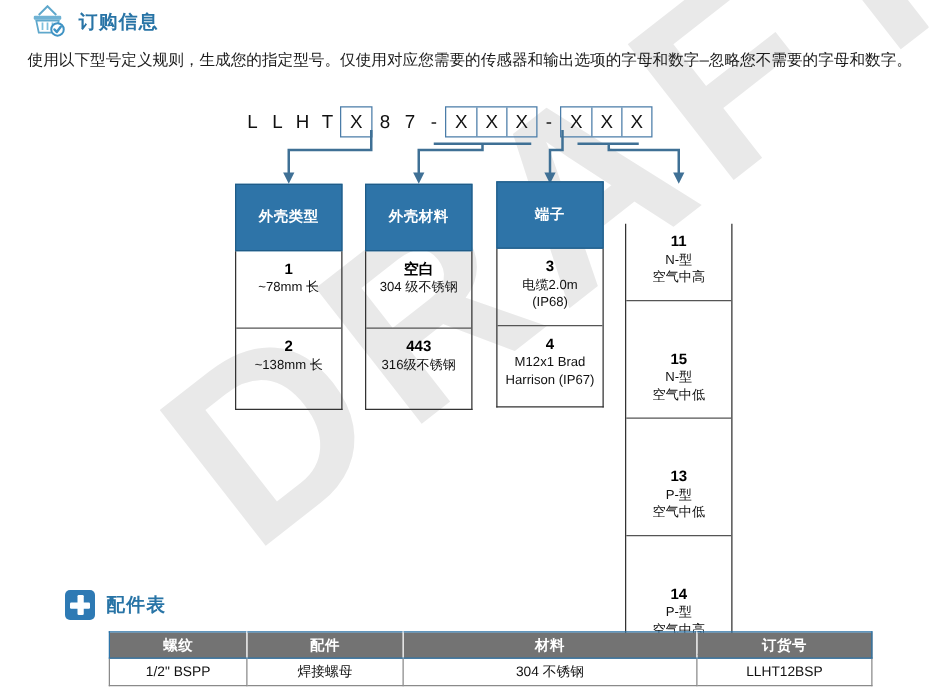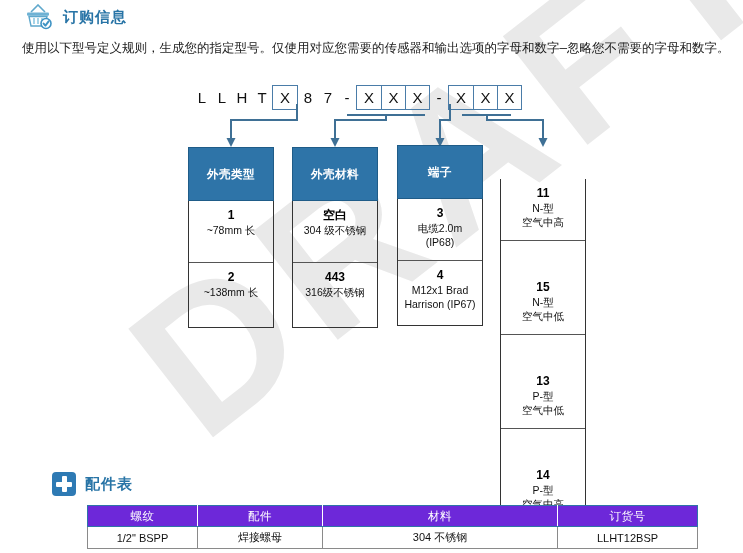--- a/index.html
+++ b/index.html
@@ -205,24 +205,24 @@
   
   .acc-table {
     position: absolute;
     left: 87px;
     top: 505px;
     width: 610px;
     border-collapse: collapse;
     table-layout: fixed;
   }
   .acc-table th {
-    background: #6d28d9;
+    background: #737373;
     color: #ffffff;
     font-size: 11.5px;
-    font-weight: 400;
+    font-weight: 700;
     height: 18px;
     border: 1px solid #2e74a8;
     border-right-color: #ffffff;
     letter-spacing: .5px;
     margin-top: 39px;
   }
   .acc-table th:last-child { border-right-color: #2e74a8; }
   .acc-table td {
     font-size: 11px;
     text-align: center;

